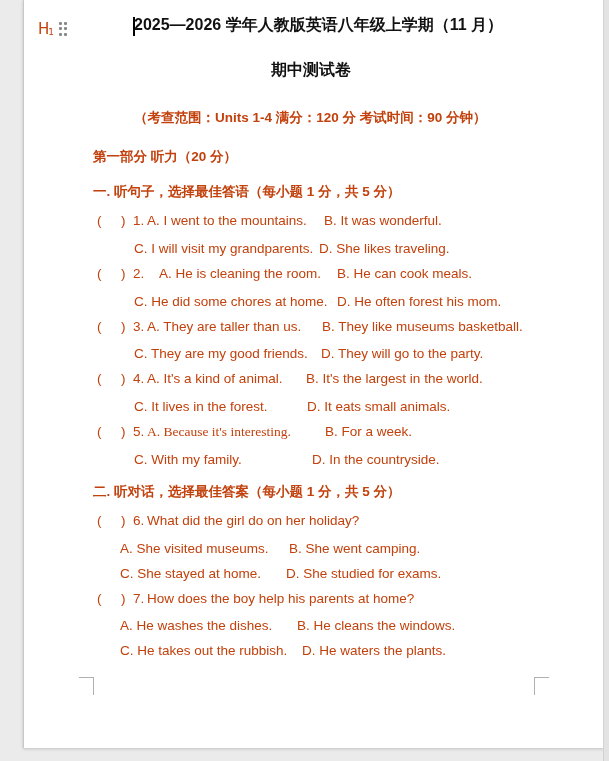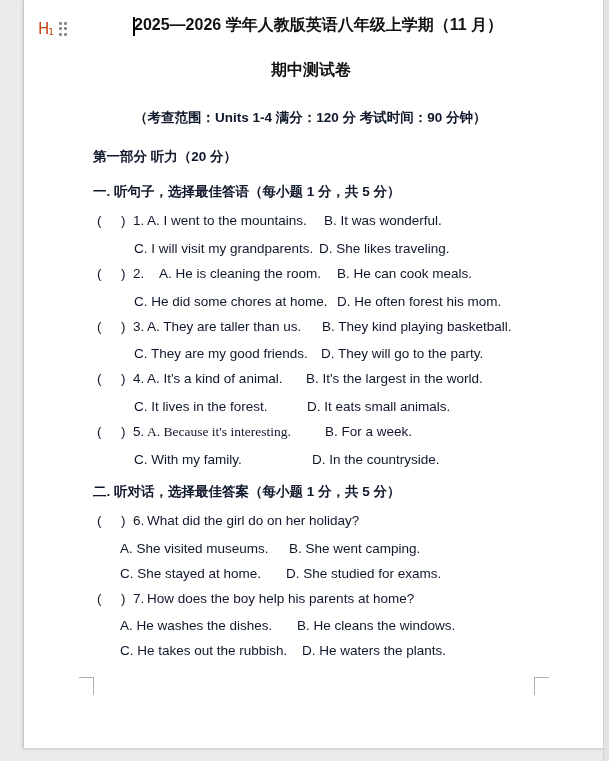--- a/index.html
+++ b/index.html
@@ -12,21 +12,21 @@
     .page {
       position: absolute; left: 23px; top: 0; width: 580px; height: 748px;
       background: #ffffff;
       border-left: 1px solid #c8c8c8;
       box-shadow: 0 1px 3px rgba(0,0,0,0.18);
     }
     .right-scroll {
       position: absolute; left: 603px; top: 0; width: 6px; height: 761px;
       background: #e3e3e3; border-left: 1px solid #d2d2d2;
     }
-    .line { position: absolute; white-space: pre; color: #0f172a; font-size: 13.5px; line-height: 18px; }
+    .line { position: absolute; white-space: pre; color: #c2410c; font-size: 13.5px; line-height: 18px; }
     .bold { font-weight: bold; }
     .title { font-size: 16px; font-weight: bold; color: #111; }
     .h1-marker {
       position: absolute; left: 38px; top: 20px; color: #c2410c;
       font-size: 15px; font-family: "DejaVu Sans", sans-serif; letter-spacing: -1px;
     }
     .h1-marker sub { font-size: 9px; vertical-align: -1px; }
     .drag-handle {
       position: absolute; left: 59px; top: 22px; width: 8px; height: 14px;
       display: grid; grid-template-columns: 3px 3px; grid-gap: 2px 2px;
@@ -80,21 +80,21 @@
   <span class="line" style="left:337px; top:265px;">B. He can cook meals.</span>
   <span class="line" style="left:134px; top:293px;">C. He did some chores at home.</span>
   <span class="line" style="left:337px; top:293px;">D. He often forest his mom.</span>
 </div>
 
 <div>
   <span class="line" style="left:97px; top:318px;">(</span>
   <span class="line" style="left:121px; top:318px;">)</span>
   <span class="line" style="left:133px; top:318px;">3.</span>
   <span class="line" style="left:147px; top:318px;">A. They are taller than us.</span>
-  <span class="line" style="left:322px; top:318px;">B. They kind playing basketball.</span>
+  <span class="line" style="left:322px; top:318px;">B. They like museums basketball.</span>
   <span class="line" style="left:134px; top:345px;">C. They are my good friends.</span>
   <span class="line" style="left:321px; top:345px;">D. They will go to the party.</span>
 </div>
 
 <div>
   <span class="line" style="left:97px; top:370px;">(</span>
   <span class="line" style="left:121px; top:370px;">)</span>
   <span class="line" style="left:133px; top:370px;">4.</span>
   <span class="line" style="left:147px; top:370px;">A. It's a kind of animal.</span>
   <span class="line" style="left:306px; top:370px;">B. It's the largest in the world.</span>

